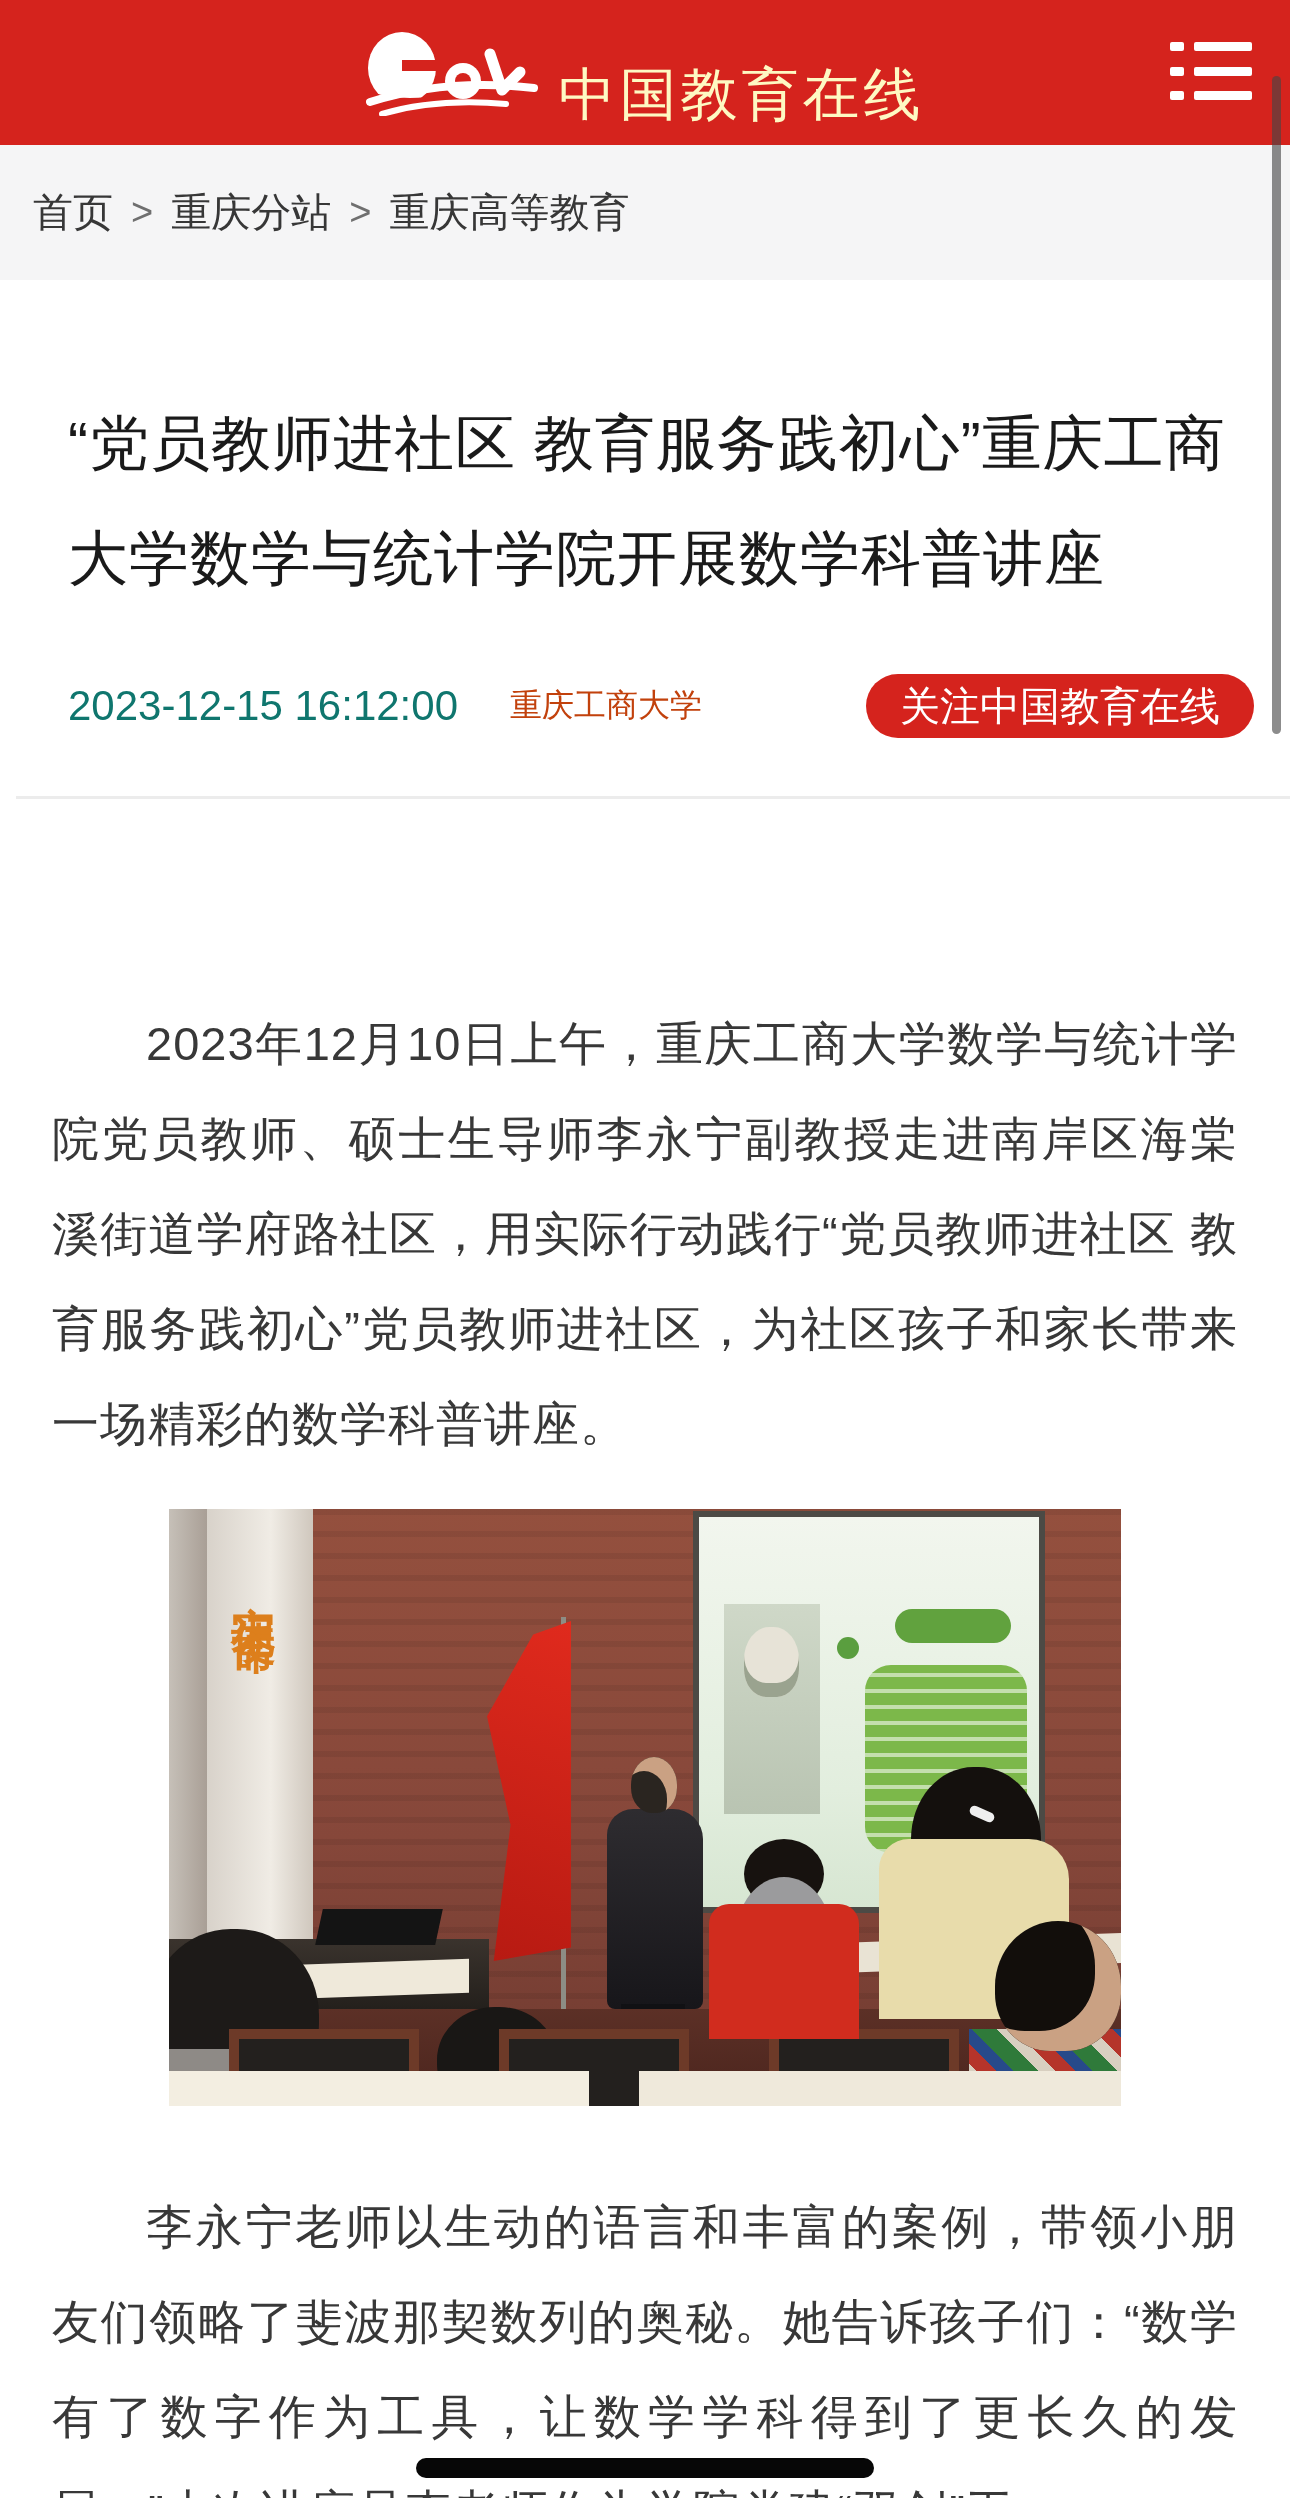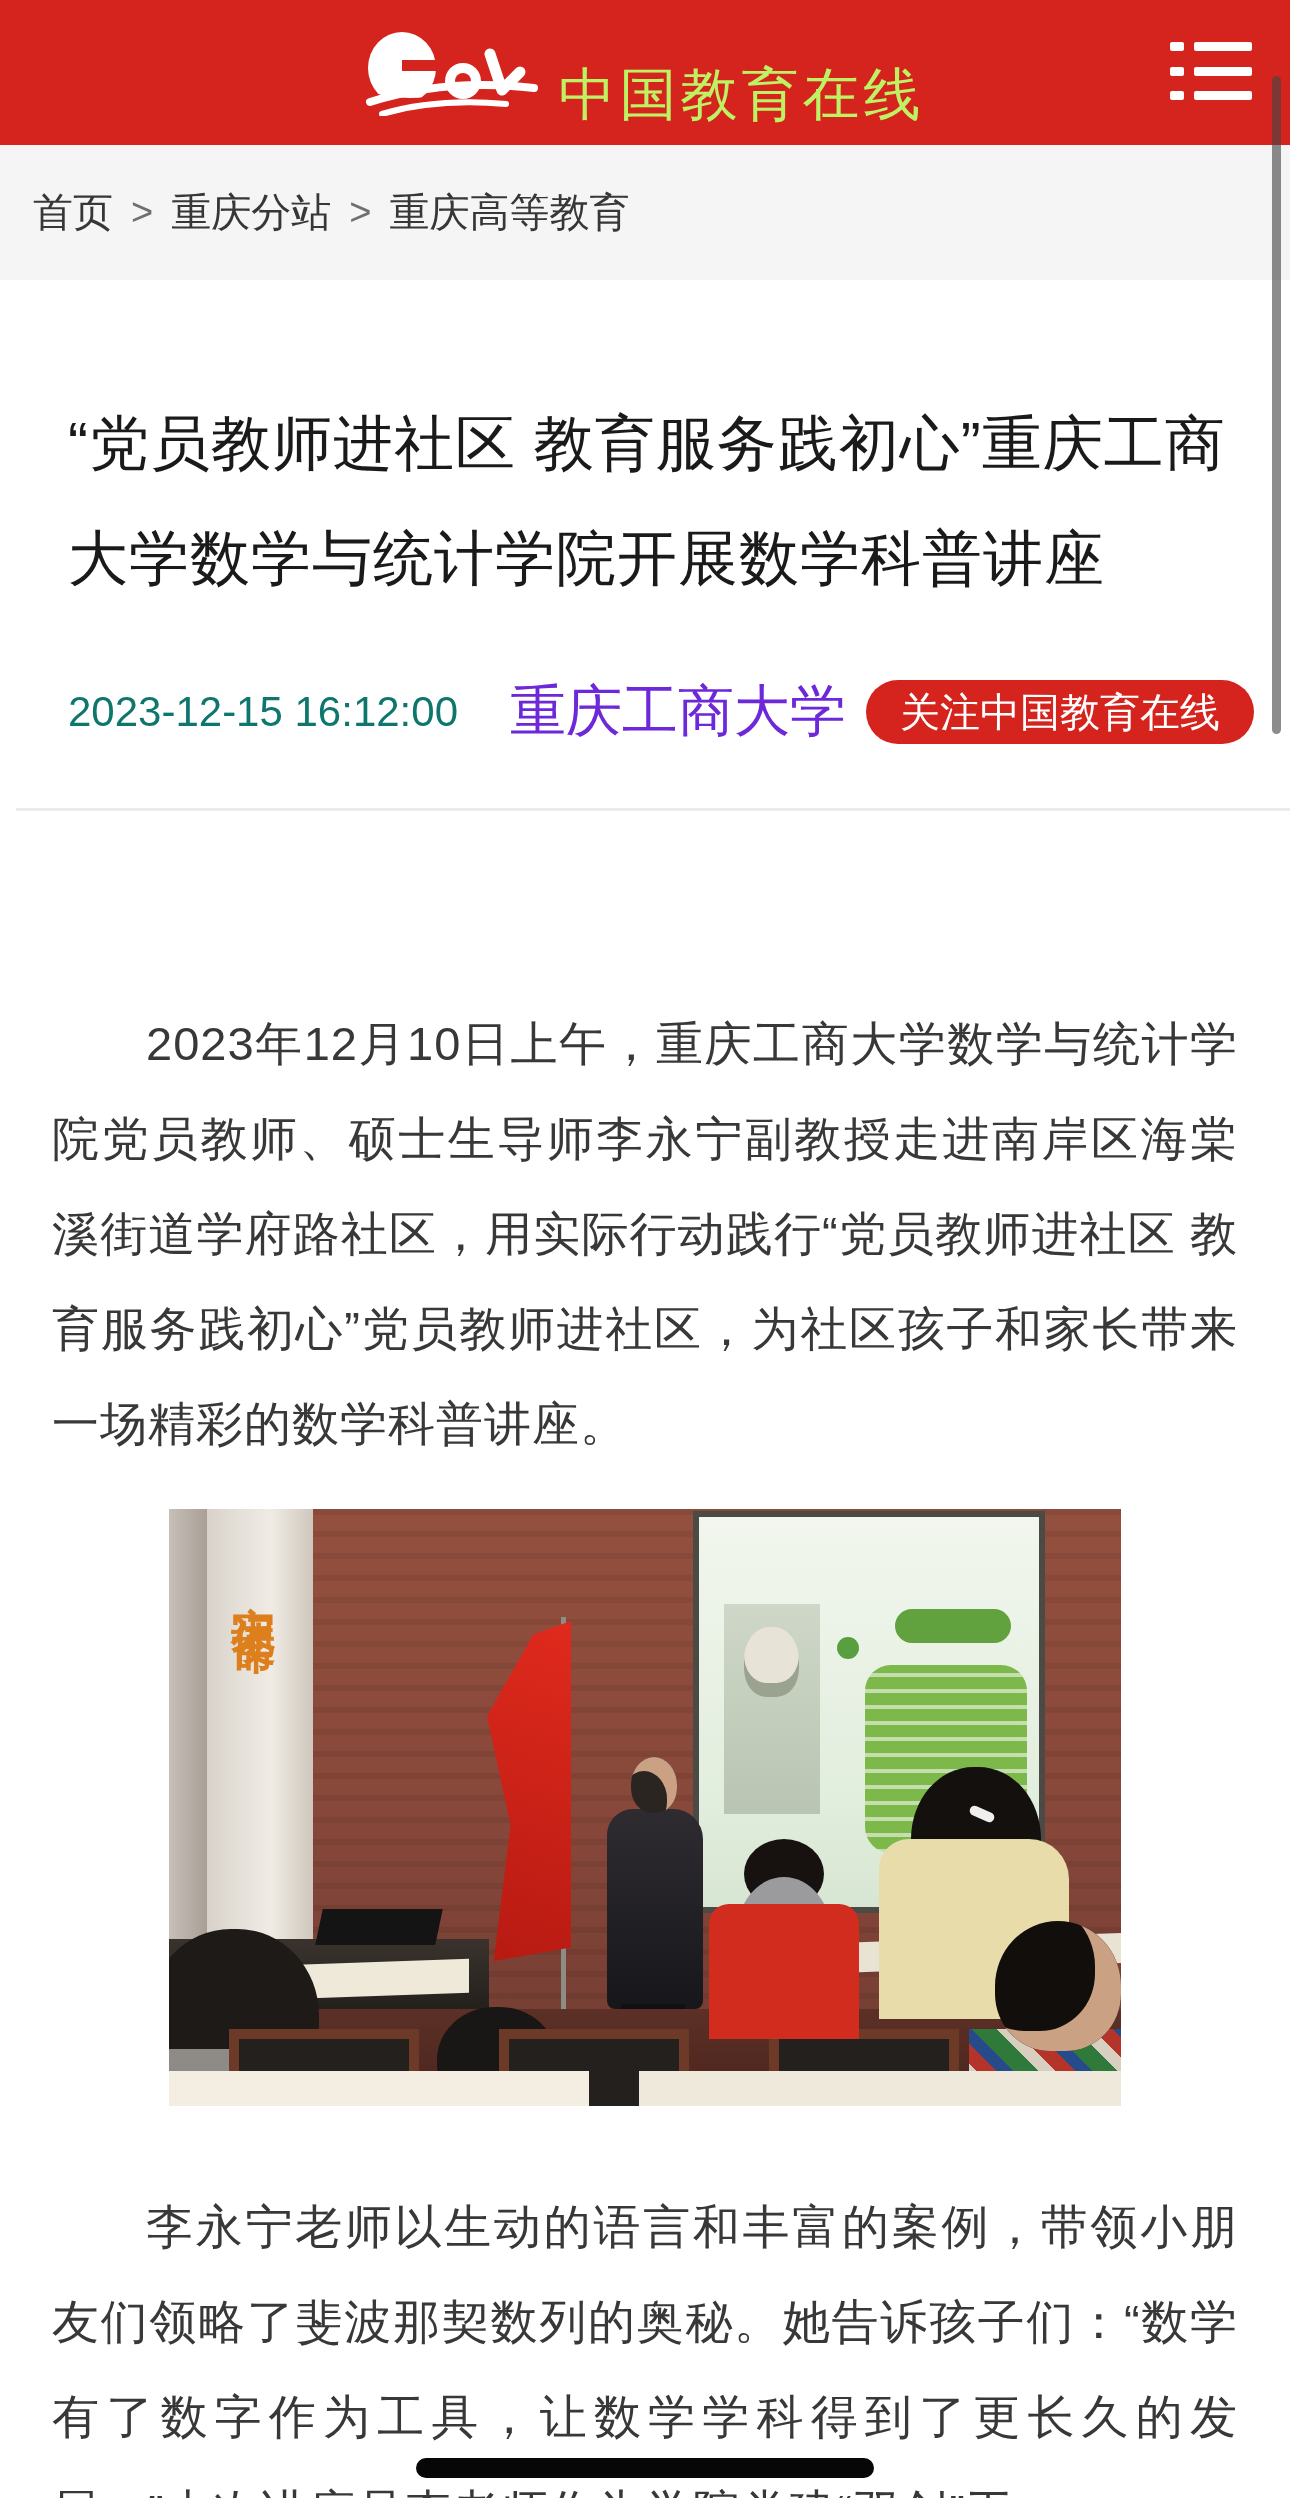--- a/index.html
+++ b/index.html
@@ -3,37 +3,37 @@
 <meta charset="utf-8">
 <style>
   html,body{margin:0;padding:0;background:#444;}
   *{box-sizing:border-box;font-family:"Liberation Sans","DejaVu Sans",sans-serif;}
   .page{position:relative;width:1290px;height:2498px;margin:0 auto;background:#ffffff;overflow:hidden;}
 
   
   .hdr{position:absolute;top:0;left:0;width:100%;height:145px;background:#d5231d;display:flex;align-items:center;justify-content:center;}
   .brand{display:flex;align-items:center;gap:18px;}
   .brand svg{display:block;}
-  .site-name{color:#bef264;font-size:57px;letter-spacing:4px;line-height:1;margin-top:44px;}
+  .site-name{color:#fef9c3;font-size:57px;letter-spacing:4px;line-height:1;margin-top:44px;}
   .menu-btn{position:absolute;right:38px;top:38px;width:82px;height:66px;display:flex;flex-direction:column;justify-content:space-between;padding:4px 0;}
   .menu-row{display:flex;align-items:center;gap:10px;}
   .menu-dot{width:14px;height:9px;background:#fff;border-radius:2px;}
   .menu-line{width:58px;height:9px;background:#fff;border-radius:2px;}
 
   
   .crumbbar{position:absolute;top:145px;left:0;width:100%;height:135px;background:#f5f5f6;display:flex;align-items:center;padding:0 33px;}
   .crumbbar .item{font-size:40px;color:#373737;}
   .crumbbar .sep{font-size:38px;color:#6f6f6f;margin:0 18px;}
 
   
   .art-head{position:absolute;top:280px;left:16px;width:100%;background:#fff;padding:106px 52px 58px 52px;border-bottom:3px solid #ececec;}
   .title{margin:0;font-size:60px;line-height:115px;font-weight:500;color:#1a1a1a;letter-spacing:1px;}
   .meta{display:flex;align-items:center;margin-top:58px;}
   .meta .date{font-size:42px;color:#0f766e;}
-  .meta .source{font-size:56px;color:#6d28d9;margin-left:52px;}
+  .meta .source{font-size:32px;color:#c2410c;margin-left:52px;}
   .follow-btn{margin-left:auto;height:64px;padding:0 34px;border:none;background:#d5231d;color:#fff;font-size:40px;border-radius:34px;display:flex;align-items:center;line-height:1;}
 
   
   .art-body{position:absolute;top:923px;left:0;width:100%;padding:0 52px;}
   .para{margin:73px 0 0 0;font-size:47px;line-height:95px;color:#383838;text-indent:2em;text-align:justify;letter-spacing:1px;}
 
   
   .photo{position:relative;width:952px;height:597px;margin:38px auto 0 auto;overflow:hidden;background:
      repeating-linear-gradient(180deg,rgba(0,0,0,.07) 0 6px,rgba(0,0,0,0) 6px 22px),
      linear-gradient(180deg,#94503e 0%,#86473a 55%,#6f3a30 100%);}

